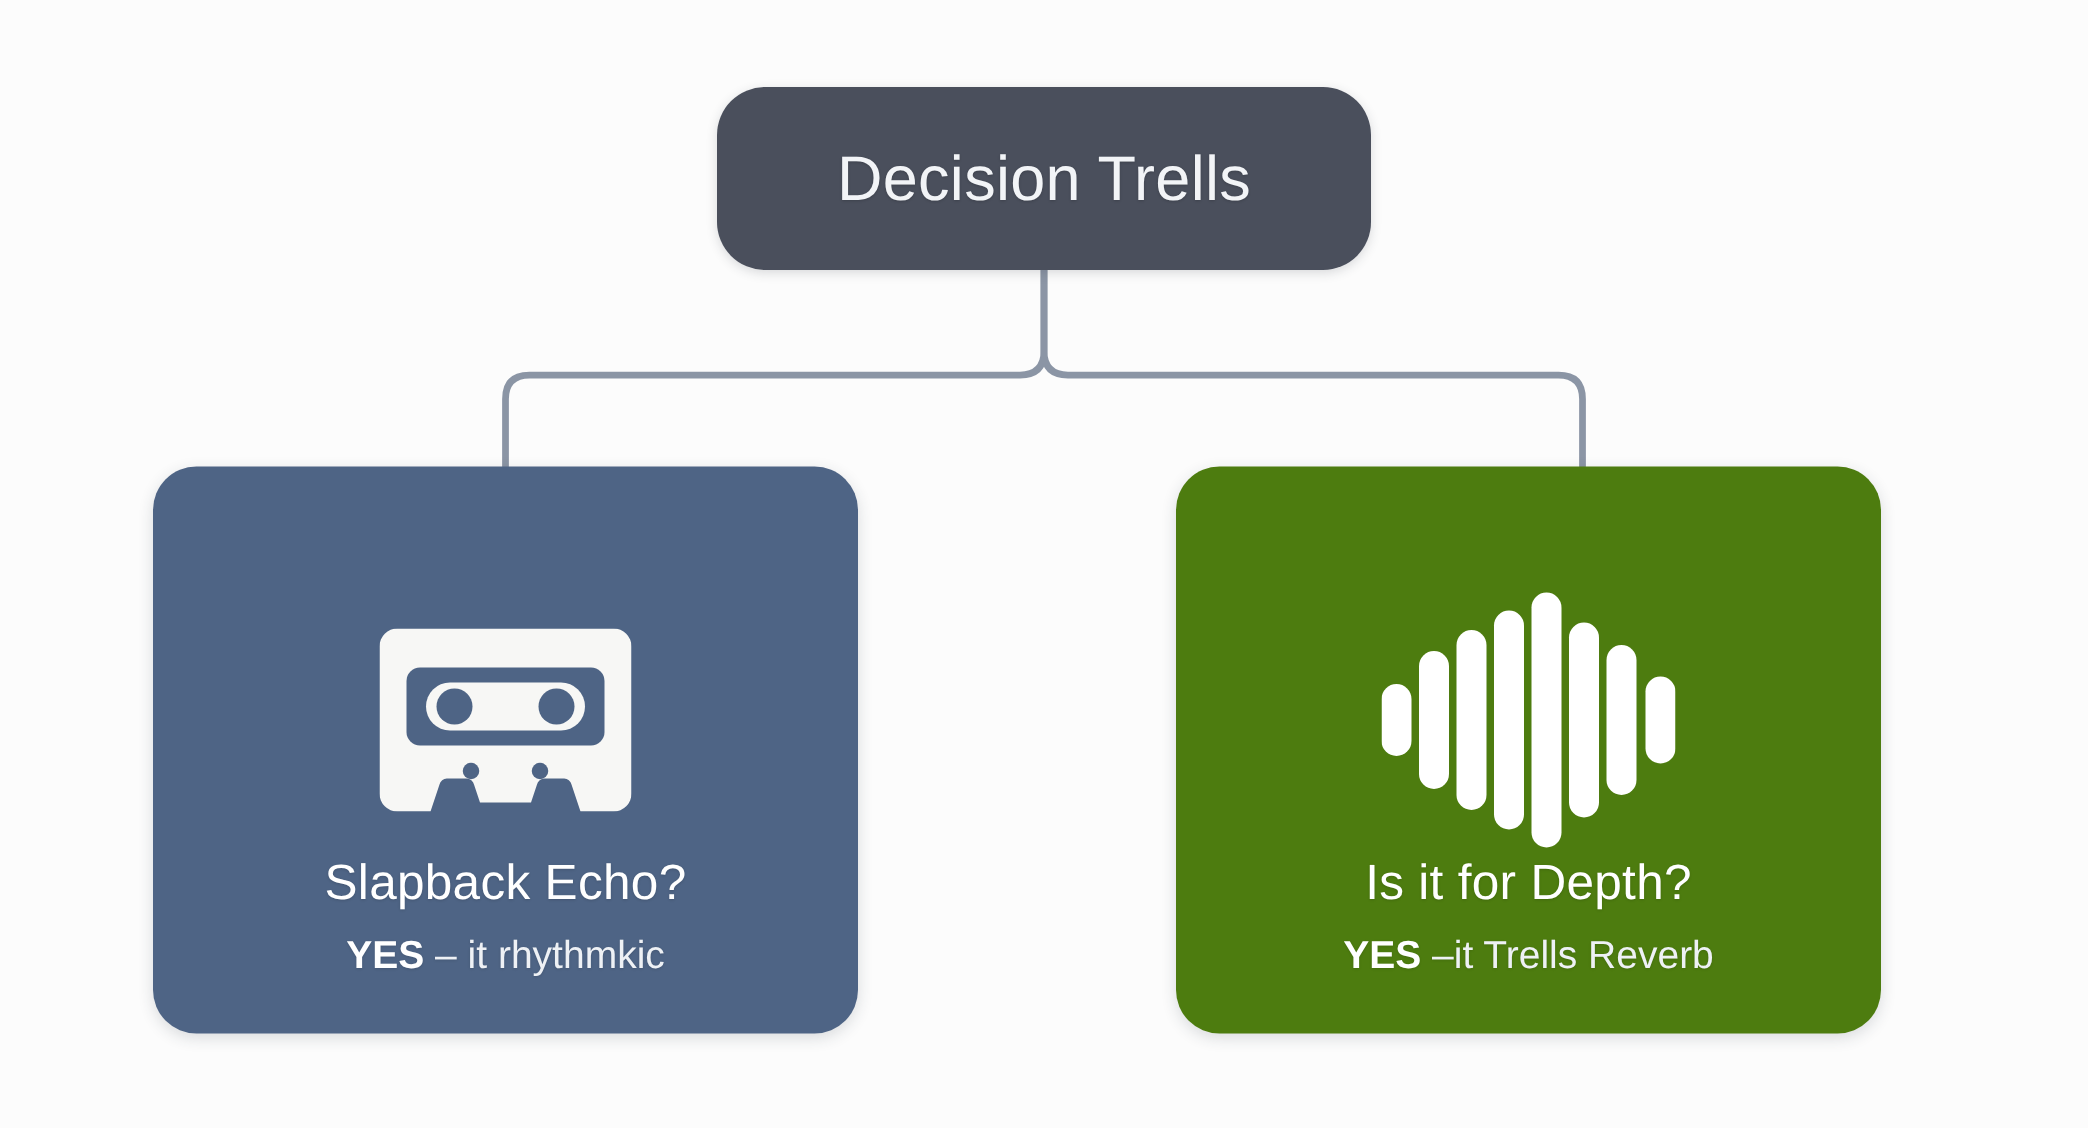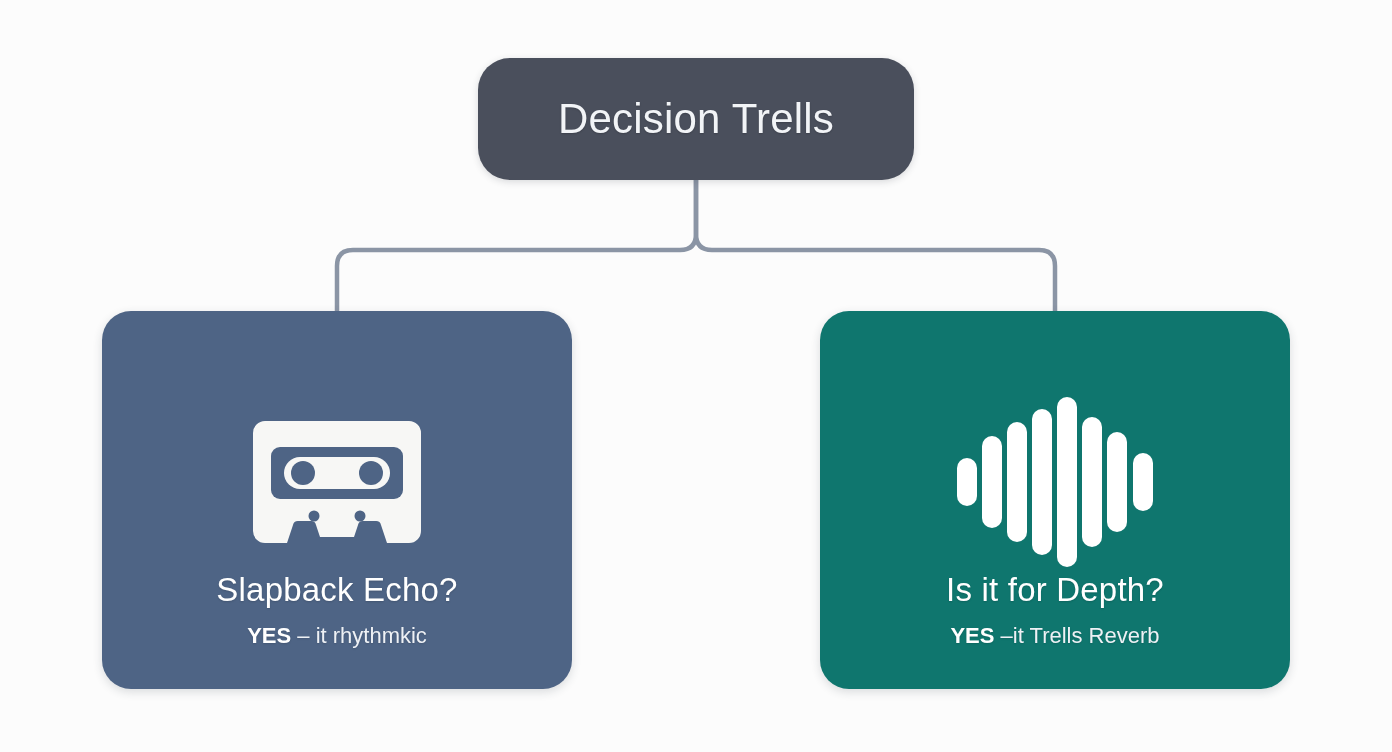--- a/index.html
+++ b/index.html
@@ -66,22 +66,22 @@
     flex-direction: column;
     align-items: center;
     justify-content: center;
     box-shadow: 0 3px 10px rgba(40,48,62,0.16);
   }
   .card-left {
     left: 102px;
     background: #4e6485;
   }
   .card-right {
-    left: 820px;
-    background: #0f766e;
+    left: 784px;
+    background: #4d7c0f;
   }
 
   .card-icon {
     margin-top: 62px;
     height: 136px;
     display: flex;
     align-items: center;
     justify-content: center;
   }
 
@@ -91,21 +91,21 @@
     font-size: 33px;
     font-weight: 400;
     letter-spacing: 0.2px;
     line-height: 1.1;
     white-space: nowrap;
     text-shadow: 0 1px 2px rgba(0,0,0,0.15);
   }
 
   .card-sub {
     margin-top: 16px;
-    font-size: 22px;
+    font-size: 26px;
     font-weight: 400;
     color: #eef1f5;
     line-height: 1.1;
     white-space: nowrap;
     text-shadow: 0 1px 2px rgba(0,0,0,0.13);
   }
   .card-sub .yes {
     font-weight: 700;
     color: #ffffff;
   }

